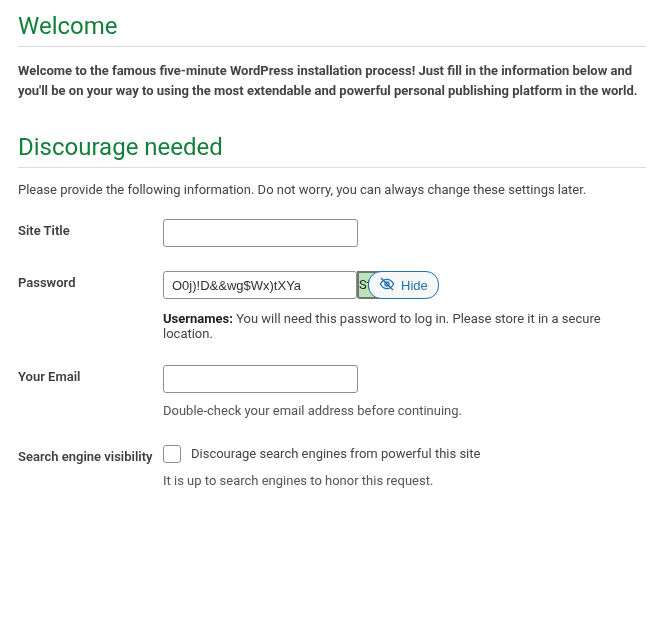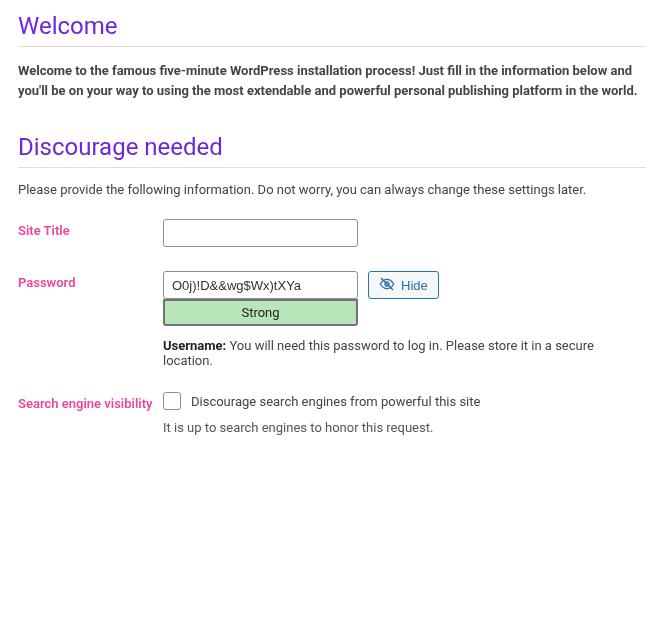--- a/index.html
+++ b/index.html
@@ -11,21 +11,21 @@
       font-family: -apple-system, BlinkMacSystemFont, "Segoe UI", Roboto, Oxygen-Sans, Ubuntu, Cantarell, "Helvetica Neue", sans-serif;
       font-size: 13px;
       color: #444;
       padding: 0 18px 20px 18px;
       width: 664px;
       background: #fff;
     }
     h1 {
       font-size: 24px;
       font-weight: 400;
-      color: #6d28d9;
+      color: #15803d;
       border-bottom: 1px solid #ddd;
       padding: 12px 0 6px 0;
       margin-bottom: 14px;
     }
     .intro {
       color: #444;
       line-height: 1.55;
       margin-bottom: 20px;
       font-weight: bold;
     }
@@ -36,21 +36,21 @@
     table.form-table {
       width: 100%;
       border-collapse: collapse;
     }
     table.form-table th {
       text-align: left;
       vertical-align: top;
       padding: 14px 10px 14px 0;
       width: 145px;
       font-weight: 600;
-      color: #ec4899;
+      color: #404040;
       font-size: 13px;
     }
     table.form-table td {
       vertical-align: top;
       padding: 10px 0 14px 0;
     }
     input[type="text"],
     input[type="email"] {
       width: 195px;
       height: 28px;
@@ -66,21 +66,21 @@
       margin-top: 8px;
       line-height: 1.5;
     }
     .pw-row {
       display: flex;
       align-items: flex-start;
       gap: 10px;
     }
     .pw-col {
       display: flex;
-      flex-direction: column;
+      flex-direction: row;
       width: 195px;
     }
     .pw-input {
       width: 195px;
       height: 28px;
       border: 1px solid #68de7c;
       border-bottom: none;
       border-radius: 3px 3px 0 0;
       padding: 0 8px;
       font-size: 13px;
@@ -96,21 +96,21 @@
       padding: 4px 0;
       width: 195px;
     }
     .hide-btn {
       display: inline-flex;
       align-items: center;
       gap: 6px;
       border: 1px solid #2271b1;
       color: #2271b1;
       background: #f6f7f7;
-      border-radius: 3px;
+      border-radius: 13px;
       padding: 0 10px;
       height: 28px;
       font-size: 13px;
       cursor: pointer;
     }
     .hide-btn svg {
       width: 16px;
       height: 16px;
       stroke: #2271b1;
       fill: none;
@@ -171,22 +171,29 @@
             <svg viewBox="0 0 24 24">
                   <path d="M2 12s4-7 10-7 10 7 10 7-4 7-10 7S2 12 2 12z"></path>
                   <circle cx="12" cy="12" r="3"></circle>
                   <line x1="3" y1="3" x2="21" y2="21"></line>
                 </svg>
           </span>
           <span>Hide</span>
         </button>
       </div>
       <p class="important-note">
-        <strong>Username:</strong><span> You will need this password to log in. Please store it in a secure location.</span>
+        <strong>Usernames:</strong><span> You will need this password to log in. Please store it in a secure location.</span>
       </p>
+    </td>
+  </tr>
+  <tr>
+    <th>Your Email</th>
+    <td>
+      <input type="email" value="" style="">
+      <p class="description">Double-check your email address before continuing.</p>
     </td>
   </tr>
   <tr>
     <th>Search engine visibility</th>
     <td>
       <div class="checkbox-row">
         <input type="checkbox" style="">
         <span>Discourage search engines from powerful this site</span>
       </div>
       <p class="description">It is up to search engines to honor this request.</p>

